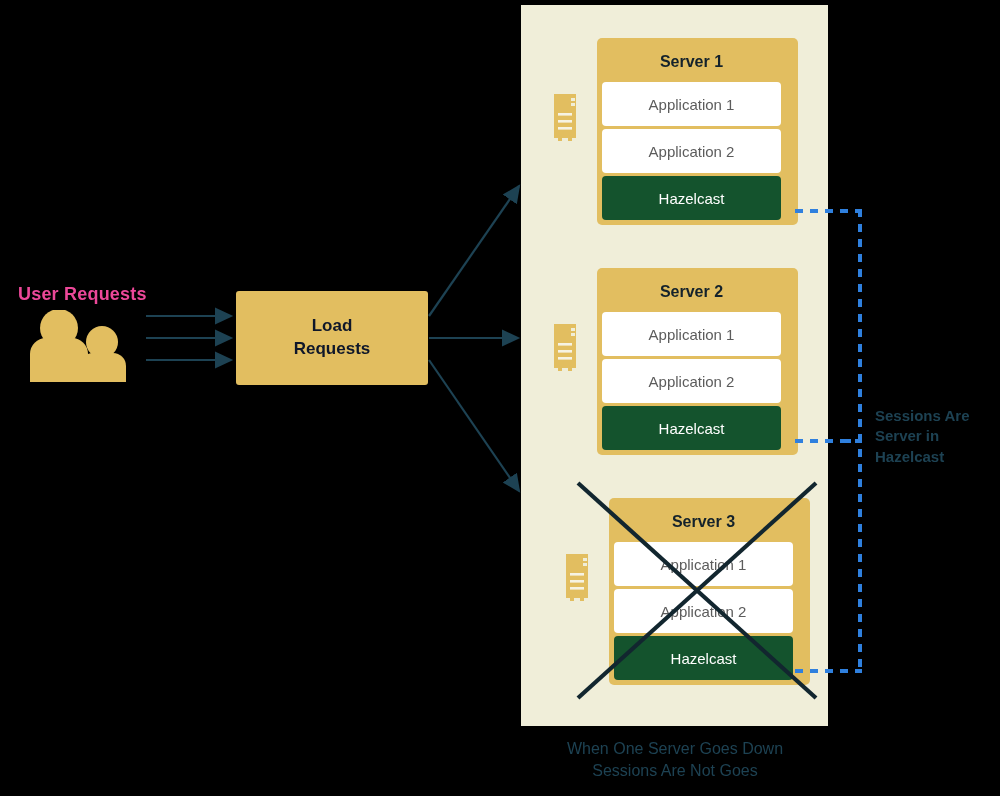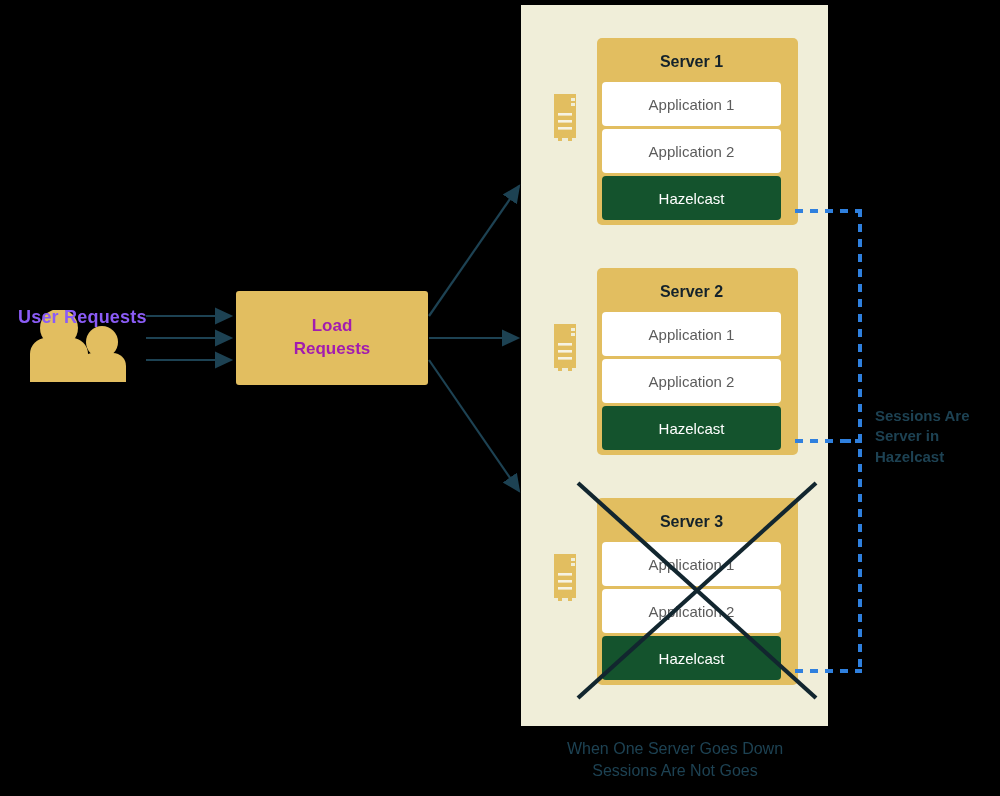--- a/index.html
+++ b/index.html
@@ -6,29 +6,29 @@
   body{
     width:1000px;height:796px;position:relative;overflow:hidden;
     font-family:"Liberation Sans", sans-serif;
   }
   .stage{position:absolute;left:0;top:0;width:1000px;height:796px;}
   svg.layer{position:absolute;left:0;top:0;width:1000px;height:796px;pointer-events:none;}
 
   
   #user-requests-label{
     position:absolute;left:18px;top:284px;
-    font-size:18px;font-weight:bold;color:#8b5cf6;letter-spacing:.2px;margin-top:23px;
+    font-size:18px;font-weight:bold;color:#ec4899;letter-spacing:.2px;
   }
 
   
   #load-balancer{
     position:absolute;left:236px;top:291px;width:192px;height:94px;
     background:#e2be60;border-radius:3px;
     display:flex;align-items:center;justify-content:center;
-    color:#a21caf;font-size:17px;font-weight:bold;line-height:1.35;text-align:center;
+    color:#0f172a;font-size:17px;font-weight:bold;line-height:1.35;text-align:center;
   }
 
   
   #cluster-panel{
     position:absolute;left:521px;top:5px;width:307px;height:721px;
     background:#f0eed9;
   }
 
   .server-group{position:absolute;}
   .server-box{
@@ -136,21 +136,21 @@
         <rect x="6" y="33" width="14" height="2.6" fill="#f6f3e4"></rect>
       </svg>
       <div class="server-box">
         <div class="server-title">Server 2</div>
         <div class="app-row">Application 1</div>
         <div class="app-row">Application 2</div>
         <div class="hz-row">Hazelcast</div>
       </div>
     </div>
 
-    <div class="server-group" style="left:0;top:493px;width:307px;height:205px">
+    <div class="server-group" style="left:12px;top:493px;width:307px;height:205px">
       <svg class="rack-icon" style="top:56px" viewBox="0 0 26 48">
         <path d="M2 0 h22 v44 h-4 v3 h-4 v-3 h-6 v3 h-4 v-3 h-4 z" fill="#e2be60"></path>
         <rect x="19" y="4" width="4" height="3" fill="#f0eed9"></rect>
         <rect x="19" y="9" width="4" height="3" fill="#f0eed9"></rect>
         <rect x="6" y="19" width="14" height="2.6" fill="#f6f3e4"></rect>
         <rect x="6" y="26" width="14" height="2.6" fill="#f6f3e4"></rect>
         <rect x="6" y="33" width="14" height="2.6" fill="#f6f3e4"></rect>
       </svg>
       <div class="server-box">
         <div class="server-title">Server 3</div>

